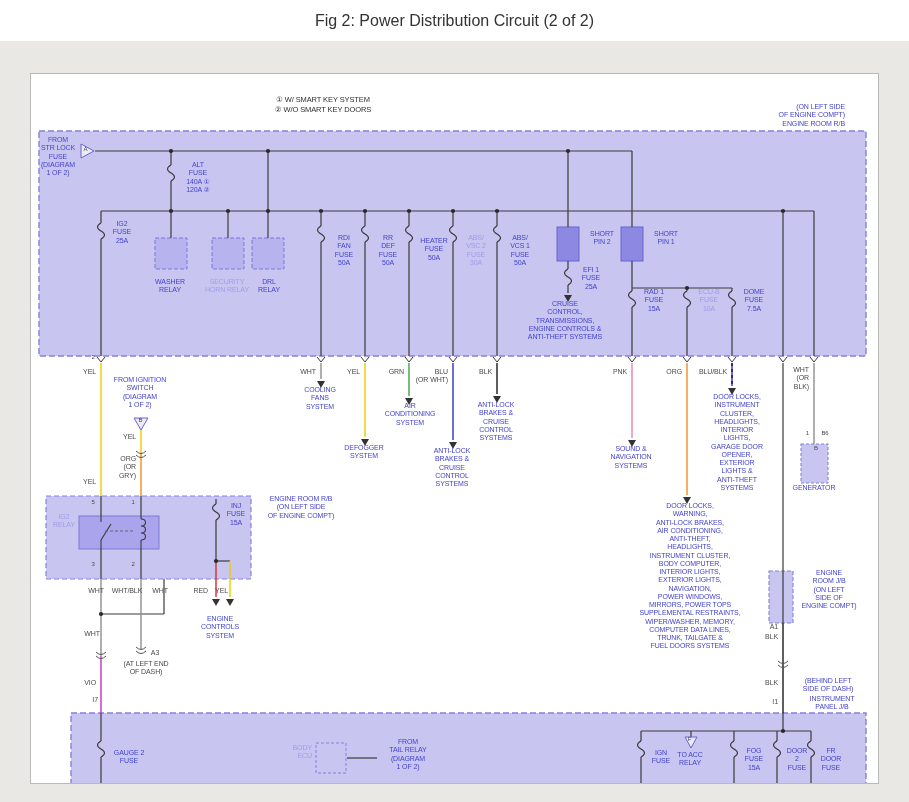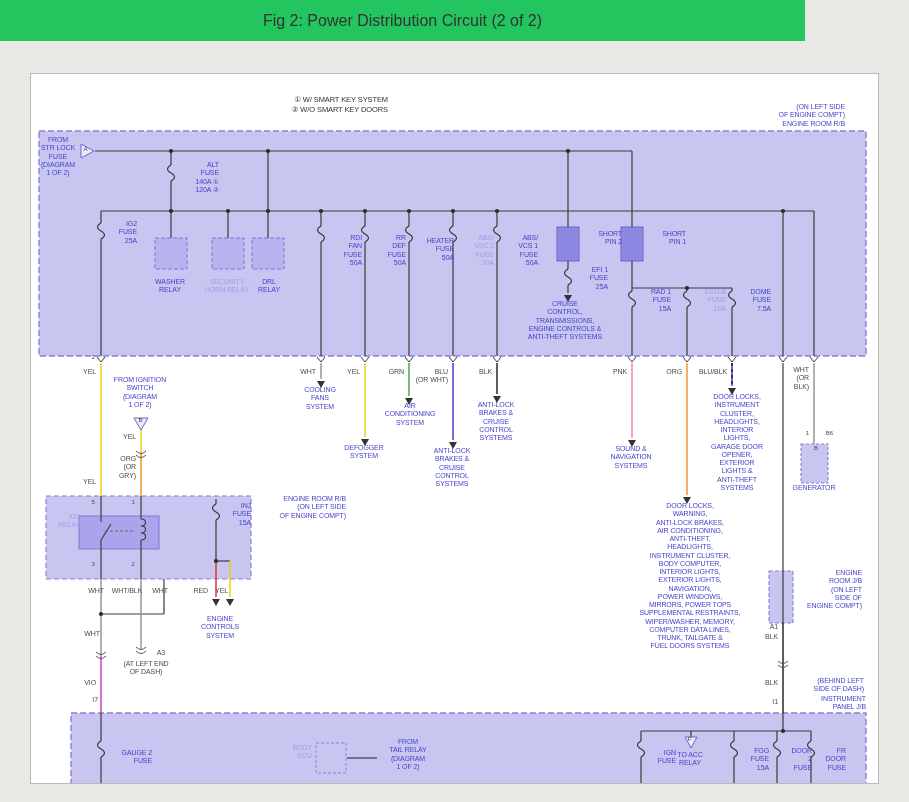--- a/index.html
+++ b/index.html
@@ -1,28 +1,28 @@
 <!DOCTYPE html>
 <html><head>
 <meta charset="utf-8">
 <style>
   *{margin:0;padding:0;box-sizing:border-box}
   html,body{width:909px;height:802px}
   body{position:relative;background:#e9e8e5;font-family:"Liberation Sans","DejaVu Sans",sans-serif;overflow:hidden}
-  .titlebar{position:absolute;left:0;top:0;width:805px;height:41px;background:#22c55e;display:flex;align-items:center;justify-content:center}
+  .titlebar{position:absolute;left:0;top:0;width:909px;height:41px;background:#ffffff;display:flex;align-items:center;justify-content:center}
   .title{font-size:16px;color:#333}
   .canvas{position:absolute;left:30px;top:73px;width:849px;height:711px;background:#fff;border:1px solid #b9b9b9;overflow:hidden}
   .canvas svg{position:absolute;left:0;top:0}
   .labels{position:absolute;left:0;top:0;width:909px;height:802px;pointer-events:none}
   .t{position:absolute;font-size:7px;line-height:1.18;white-space:pre-line;color:#4343cb;text-align:center;letter-spacing:-0.1px}
   .lt{color:#a09ceb}
   .wr{color:#4a4a4a}
   .gy{color:#2f2f2f}
   .tiny{font-size:6px;line-height:1}
-  .left{text-align:right}
+  .left{text-align:center}
   .right{text-align:right}
   .leg{font-size:7.5px}
 </style>
 </head>
 <body>
 
 <div class="titlebar">
   <div class="title">Fig 2: Power Distribution Circuit (2 of 2)</div>
 </div>
 

